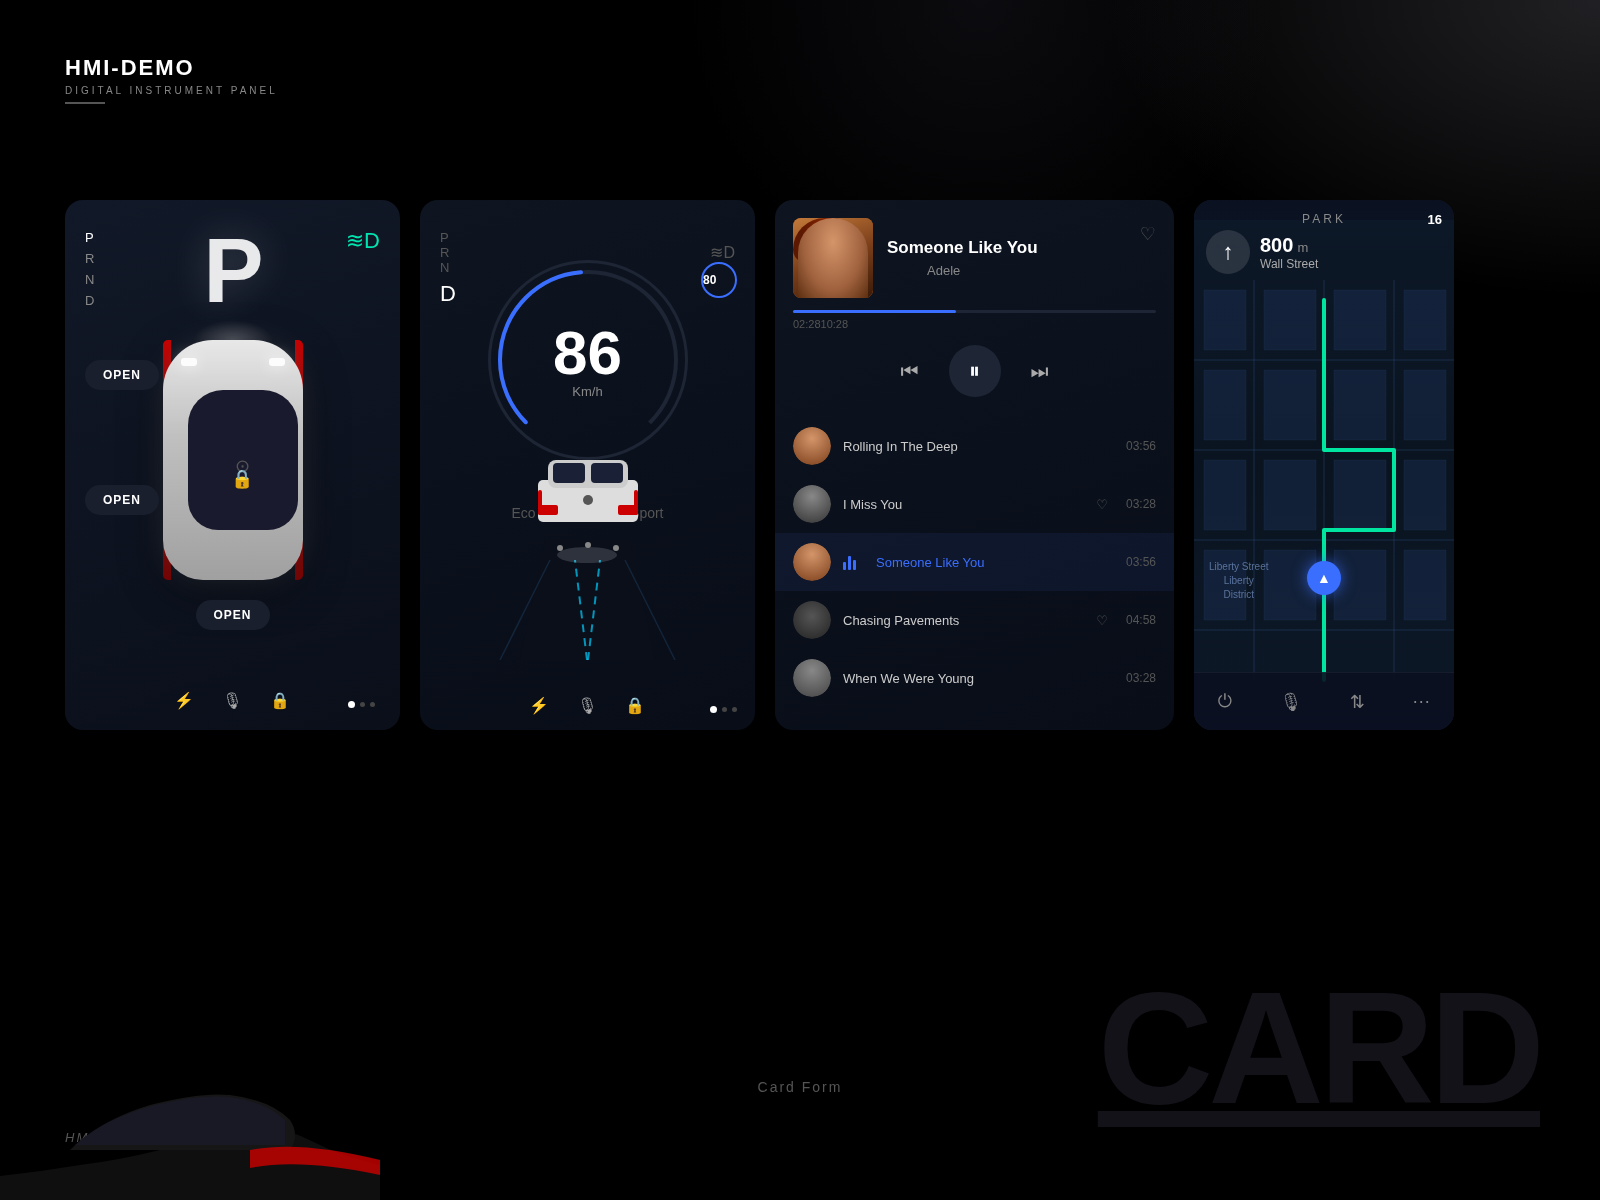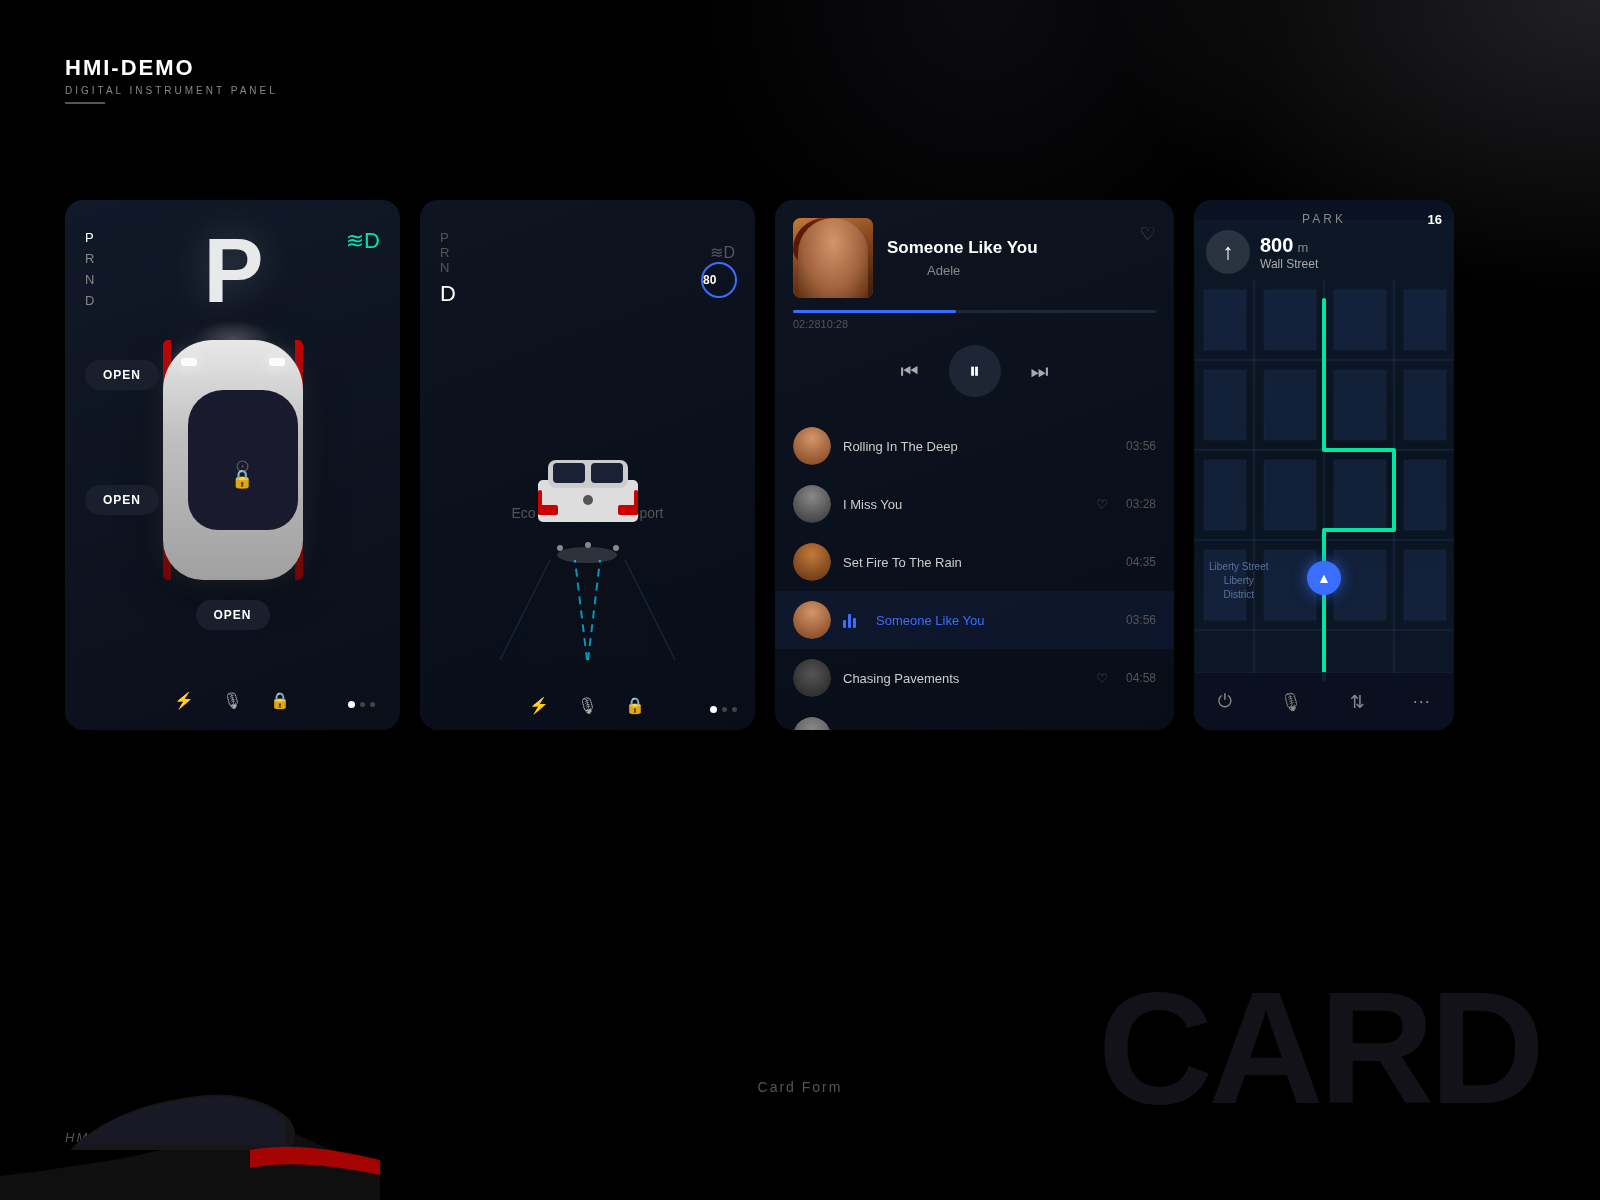--- a/index.html
+++ b/index.html
@@ -528,20 +528,21 @@
     }
     .card-bg-text {
       position: absolute;
       bottom: 60px;
       right: 60px;
       font-size: 160px;
       font-weight: 900;
       color: rgba(60,60,80,0.3);
       letter-spacing: -5px;
       pointer-events: none;
+      text-decoration: underline;
     }
     .hmi-design-label {
       position: absolute;
       bottom: 55px;
       left: 65px;
       color: #555;
       font-size: 13px;
       letter-spacing: 2px;
       font-style: italic;
     }
@@ -618,20 +619,33 @@
       <div class="gear-item" style="color:#555">N</div>
       <div class="gear-item active" style="font-size:22px; color:#fff; margin-top:6px">D</div>
     </div>
 
     <div class="speed-limit-badge">
       <span>80</span>
     </div>
 
     <div class="speed-mode-label" style="margin-top:8px; color:#555; font-size:16px">≋D</div>
 
+    <div class="speedometer-container">
+      <div class="speed-circle-bg"></div>
+      <svg class="speed-arc-svg" viewBox="0 0 200 200">
+
+        <circle cx="100" cy="100" r="88" fill="none" stroke="#1e2535" stroke-width="4" stroke-dasharray="415 138" stroke-dashoffset="0" transform="rotate(135 100 100)"></circle>
+
+        <circle cx="100" cy="100" r="88" fill="none" stroke="#3a6eff" stroke-width="4" stroke-dasharray="200 353" stroke-dashoffset="0" stroke-linecap="round" transform="rotate(135 100 100)"></circle>
+      </svg>
+      <div class="speed-number">
+        <div class="speed-val">86</div>
+        <div class="speed-unit">Km/h</div>
+      </div>
+    </div>
 
     <div class="noa-badge">
       <span>NOA</span>
     </div>
     <div class="drive-modes">
       <span style="color:#555">Eco</span>
       <span style="color:#fff; font-weight:700">Comfort</span>
       <span style="color:#555">Sport</span>
     </div>
 
@@ -731,27 +745,20 @@
 
       <div class="music-list-item">
         <div class="track-avatar">
           <div class="track-avatar-inner track-avatar-2"></div>
         </div>
         <span class="track-name">I Miss You</span>
         <span class="track-heart">♡</span>
         <span class="track-duration">03:28</span>
       </div>
 
-      <div class="music-list-item">
-        <div class="track-avatar">
-          <div class="track-avatar-inner track-avatar-3"></div>
-        </div>
-        <span class="track-name">Set Fire To The Rain</span>
-        <span class="track-duration">04:35</span>
-      </div>
 
       <div class="music-list-item active">
         <div class="track-avatar">
           <div class="track-avatar-inner track-avatar-4"></div>
         </div>
         <div class="track-equalizer">
           <div class="eq-bar" style="height:8px"></div>
           <div class="eq-bar" style="height:14px"></div>
           <div class="eq-bar" style="height:10px"></div>
         </div>

